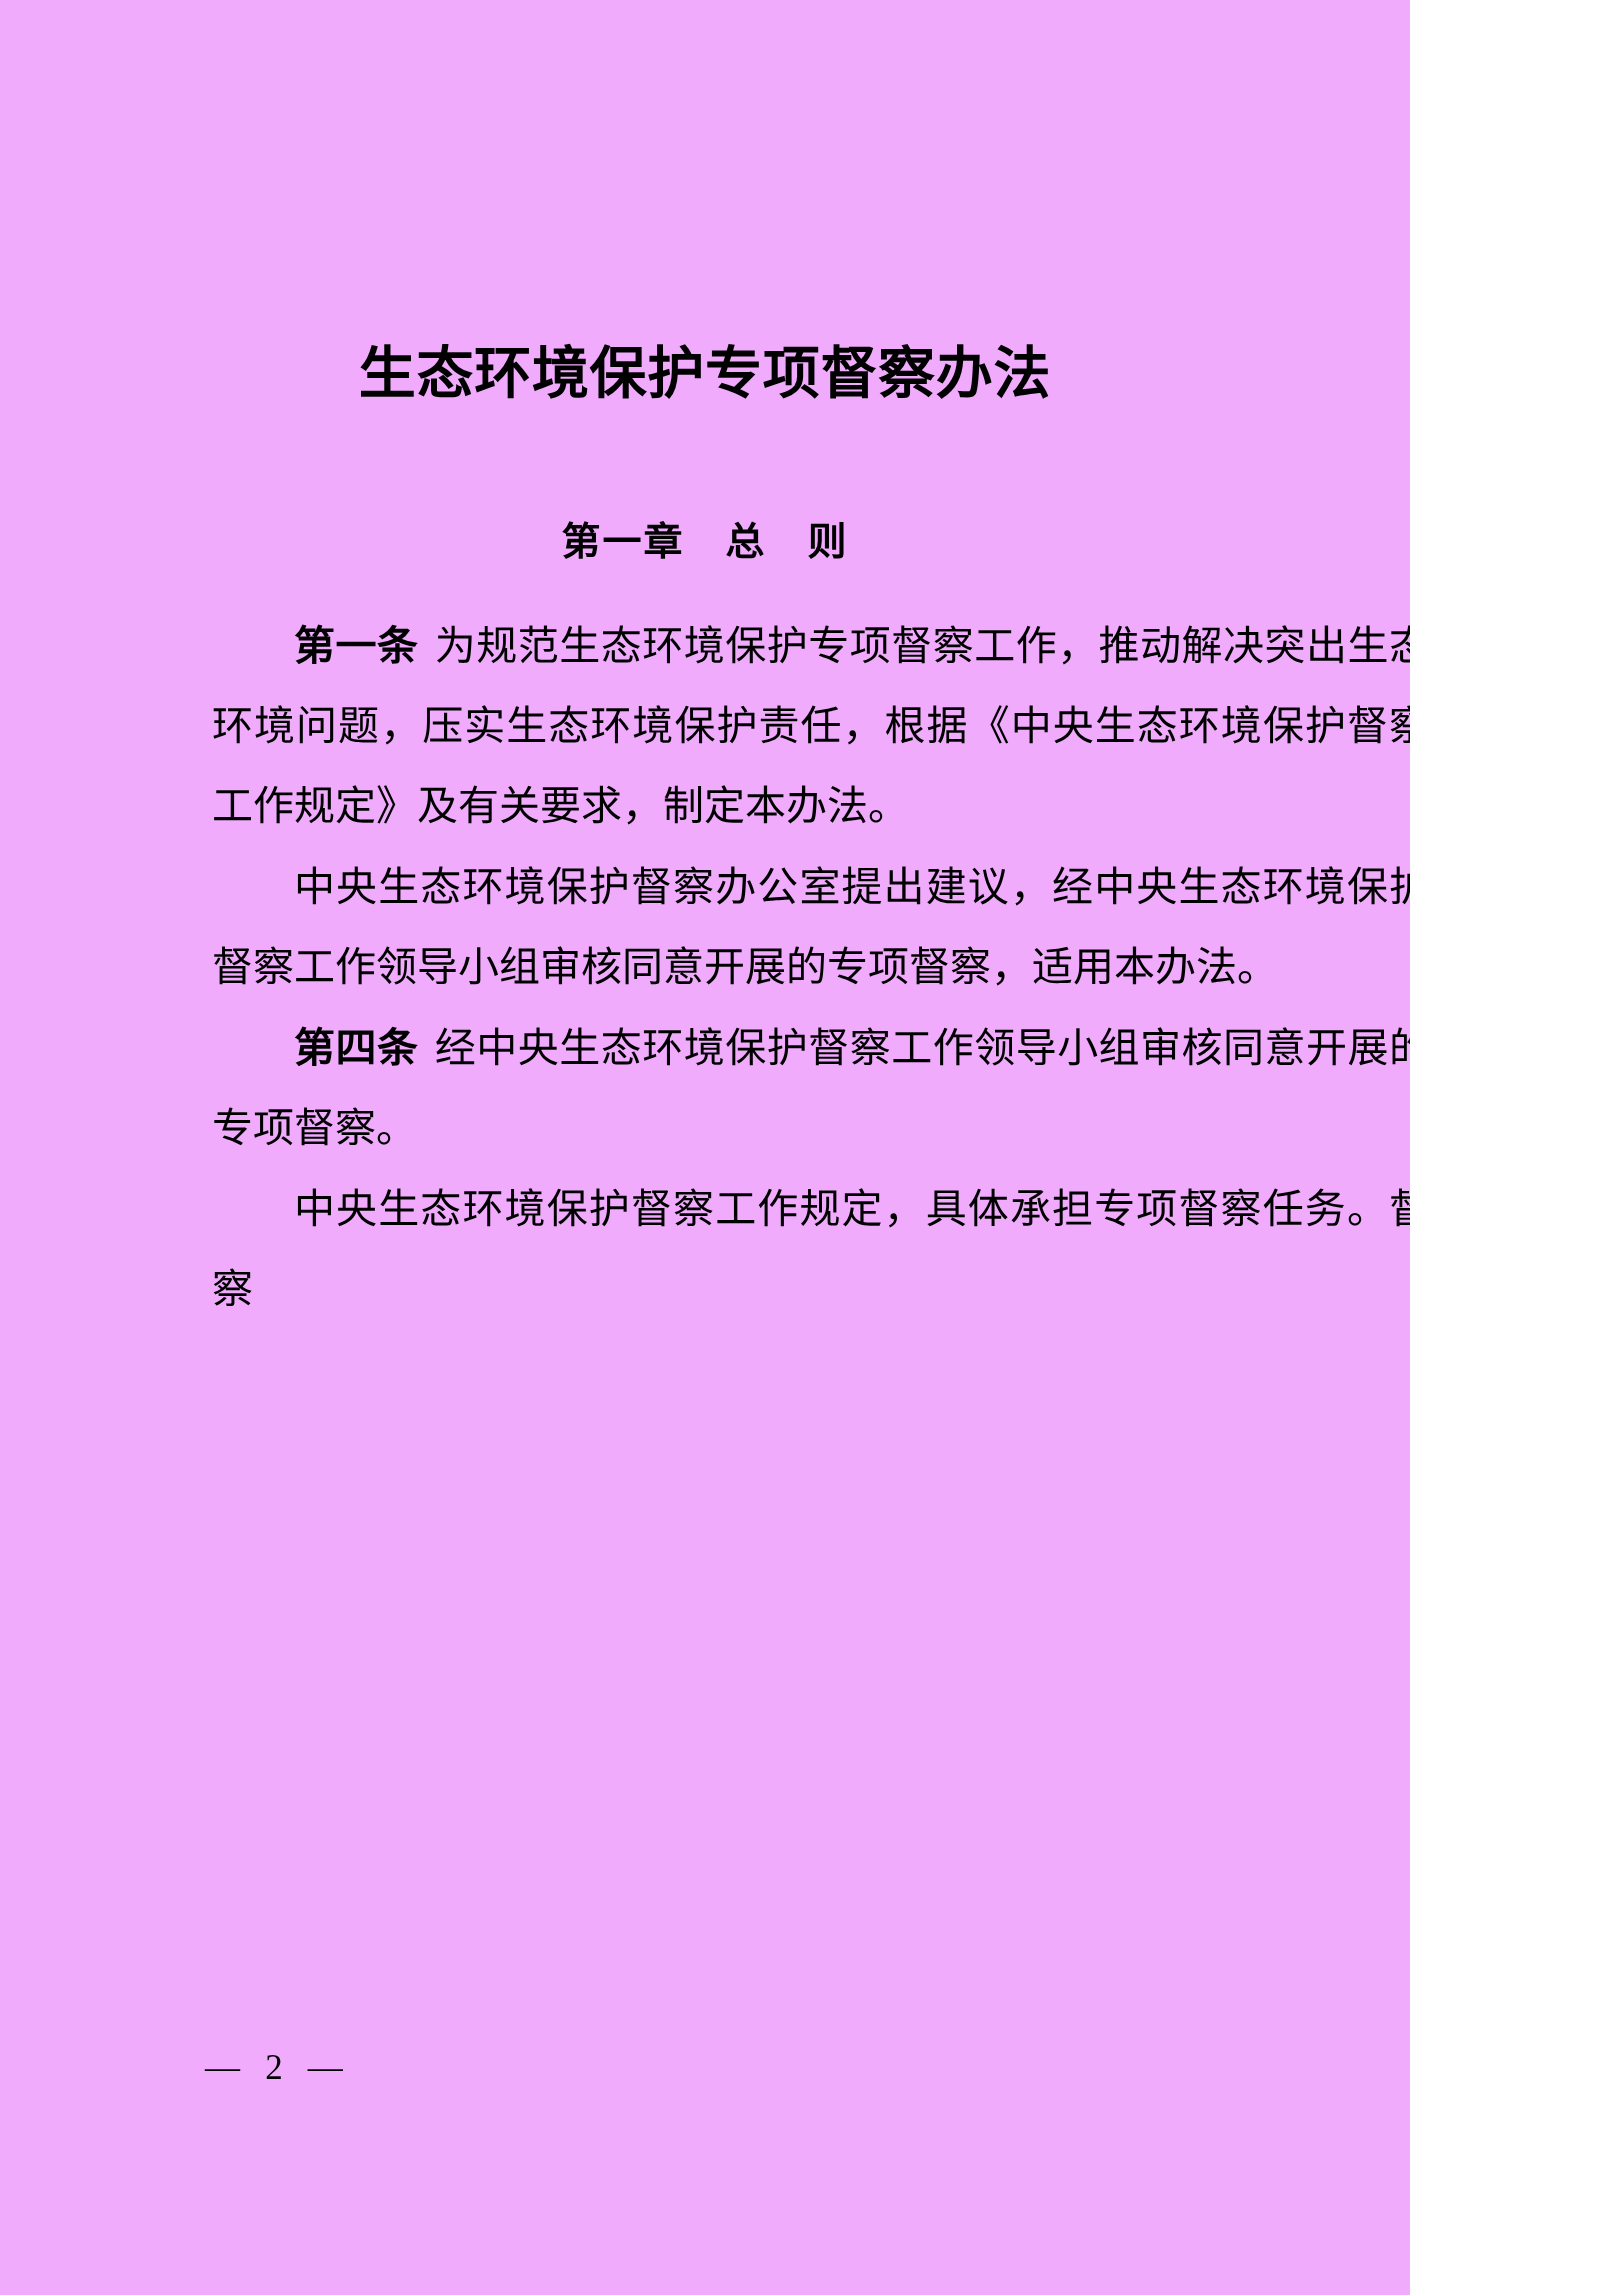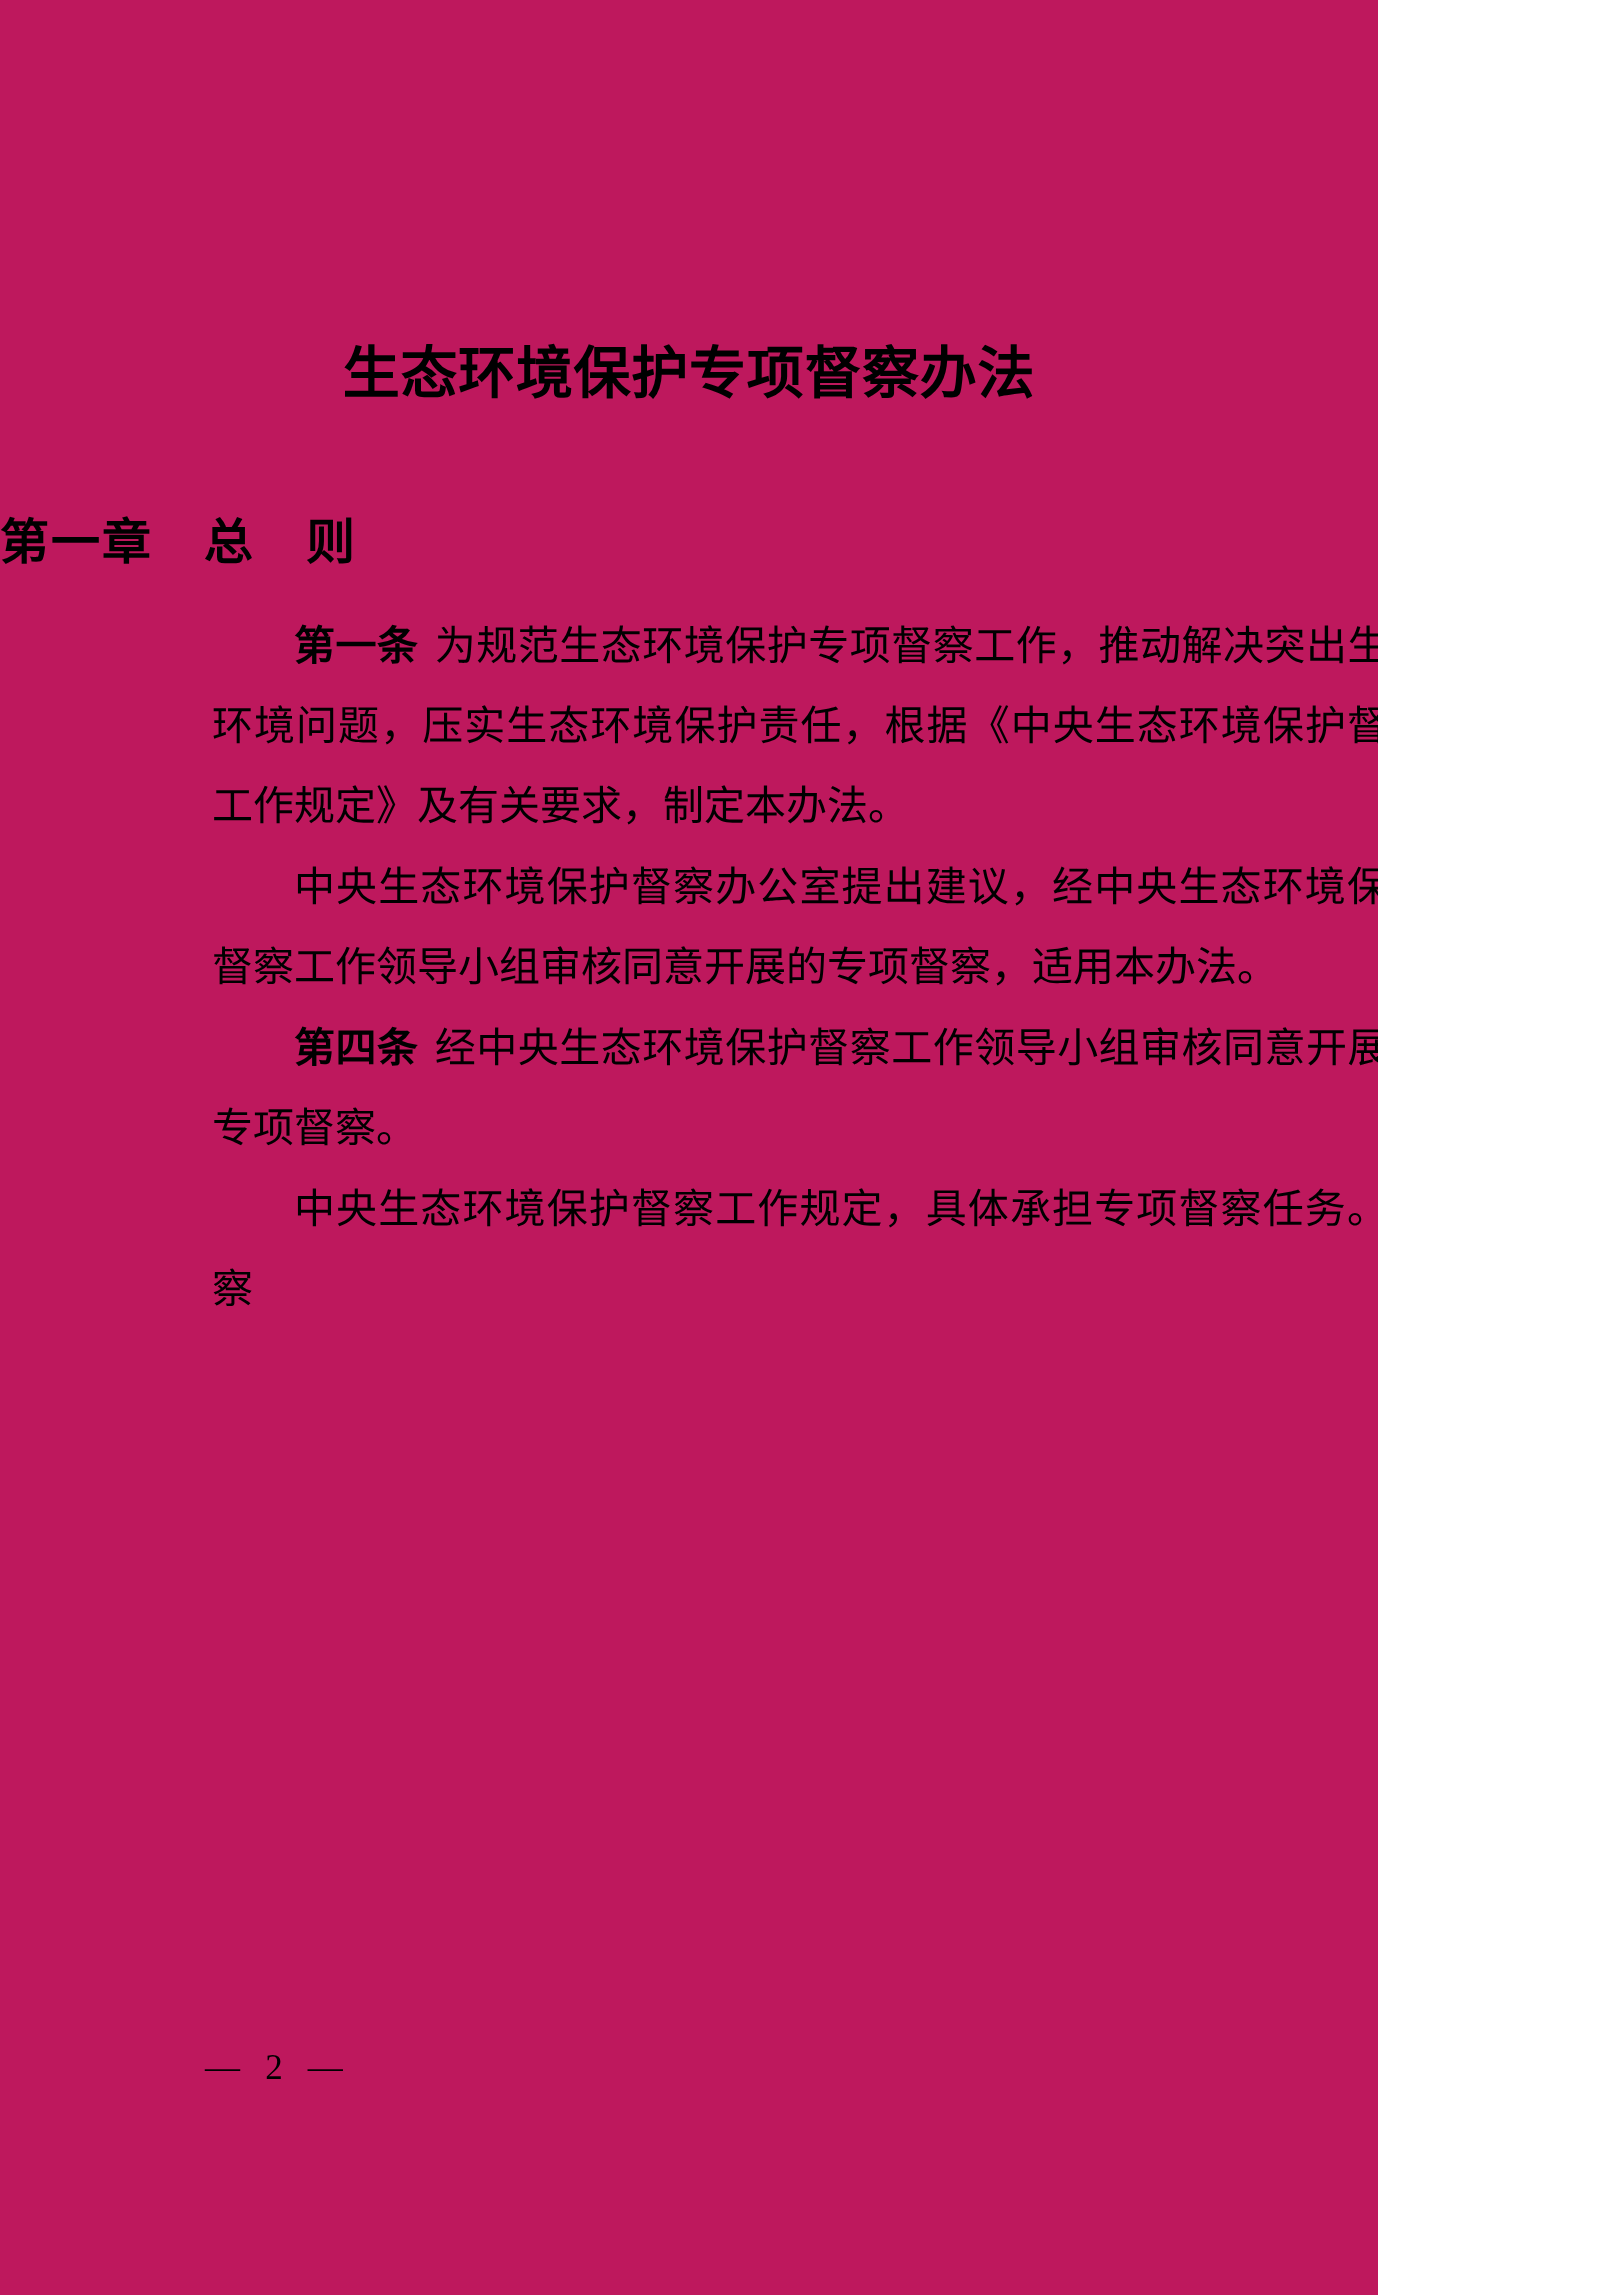--- a/index.html
+++ b/index.html
@@ -4,24 +4,25 @@
 <style>
   html, body {
     margin: 0;
     padding: 0;
     background: #ffffff;
   }
   .page {
     position: relative;
     width: 1378px;
     height: 2295px;
-    background: #be185d;
+    background: #f0abfc;
     color: #000000;
     overflow: hidden;
     font-family: "Liberation Serif", serif;
+    padding-left: 32px;
   }
   .doc-title {
     position: absolute;
     top: 340px;
     left: 0;
     width: 100%;
     margin: 0;
     text-align: center;
     font-family: "Liberation Serif", serif;
     font-weight: bold;
@@ -29,23 +30,24 @@
     line-height: 67px;
     letter-spacing: 0.7px;
     white-space: nowrap;
   }
   .chapter-heading {
     position: absolute;
     top: 518px;
     left: 0;
     width: 100%;
     margin: 0;
+    text-align: center;
     font-family: "Liberation Sans", sans-serif;
     font-weight: bold;
-    font-size: 49px;
+    font-size: 39px;
     line-height: 48px;
     letter-spacing: 2px;
     white-space: nowrap;
   }
   .body-text {
     position: absolute;
     left: 211px;
     top: 605px;
     width: 1220px;
     font-size: 41px;

